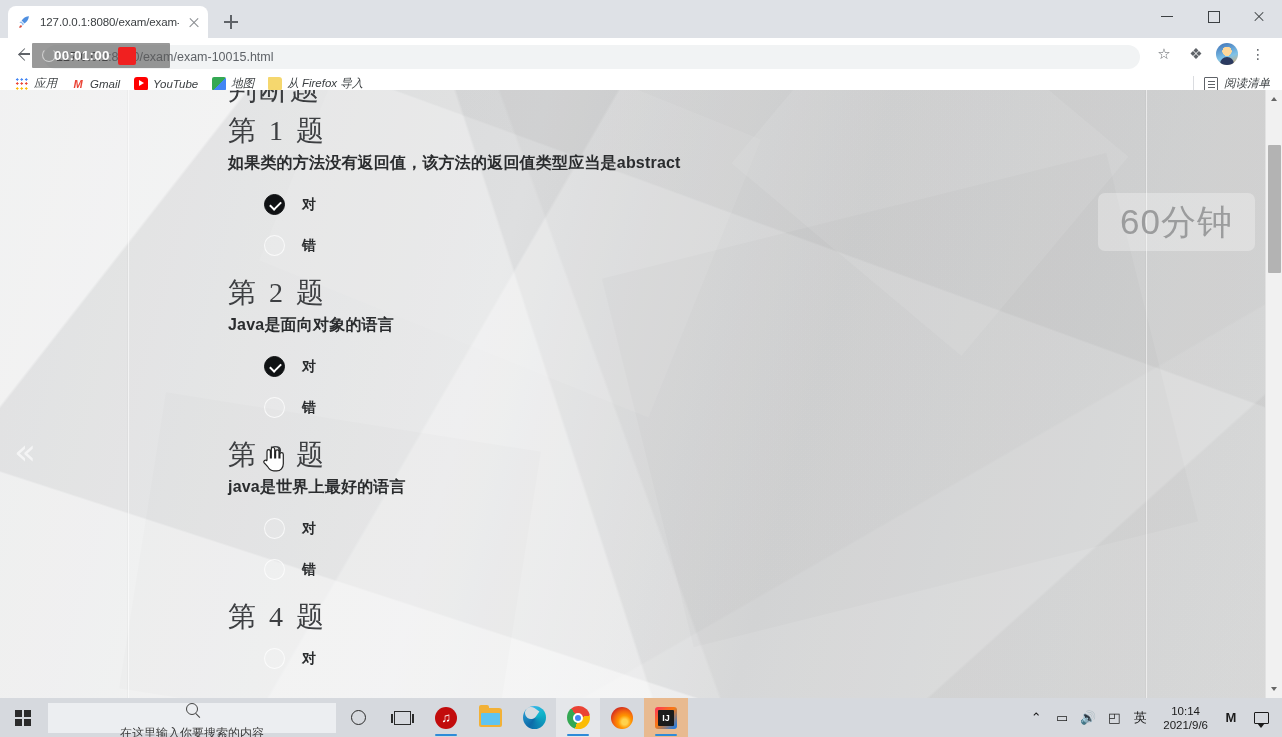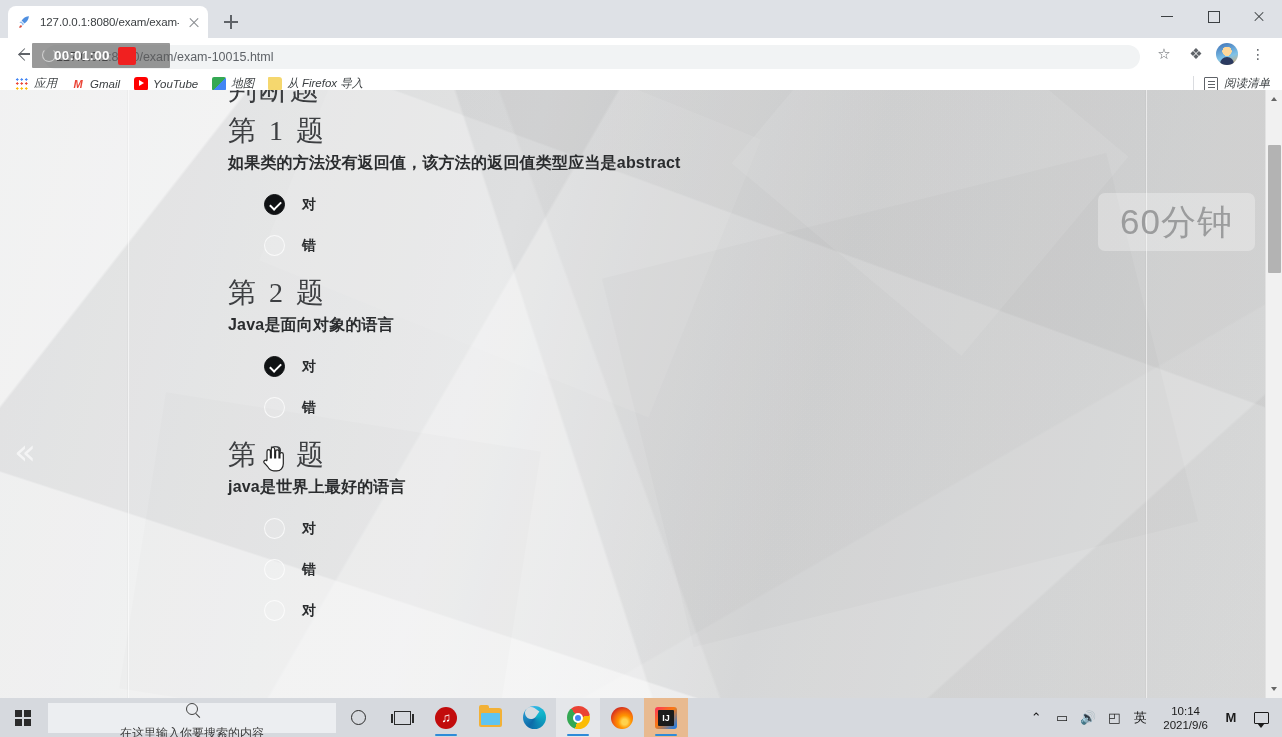--- a/index.html
+++ b/index.html
@@ -525,20 +525,21 @@
           <span class="radio"></span>
           <span class="opt-label">对</span>
         </div>
         <div class="opt">
           <span class="radio"></span>
           <span class="opt-label">错</span>
         </div>
       </div>
 
       <div>
+        <div class="q-title">第 4 题</div>
         <div class="opt">
           <span class="radio"></span>
           <span class="opt-label">对</span>
         </div>
       </div>
     </div>
 
     <div class="cursor">
       <svg viewBox="0 0 24 28" width="24" height="28">
         <path d="M8 14V5.4a1.7 1.7 0 0 1 3.4 0V12h.9V3.2a1.7 1.7 0 0 1 3.4 0V12h.9V5.6a1.7 1.7 0 0 1 3.4 0V12h.9V8.4a1.7 1.7 0 0 1 3.4 0v9.3c0 4-2.6 7.2-6.6 7.2h-3c-3.3 0-4.6-1.8-6.3-4.6L5 16.6a1.7 1.7 0 0 1 2.7-2z" fill="#fff" stroke="#222" stroke-width="1.2" transform="translate(-3,0)"></path>

